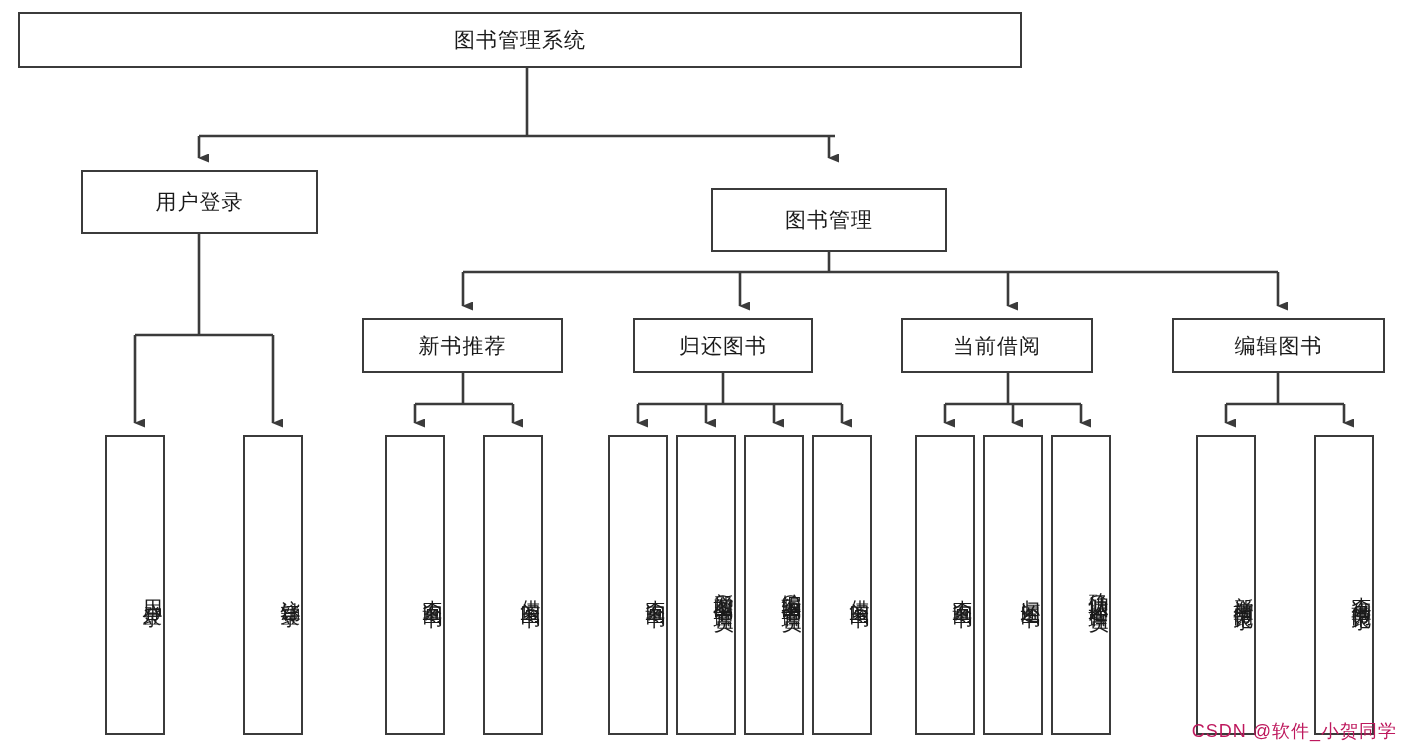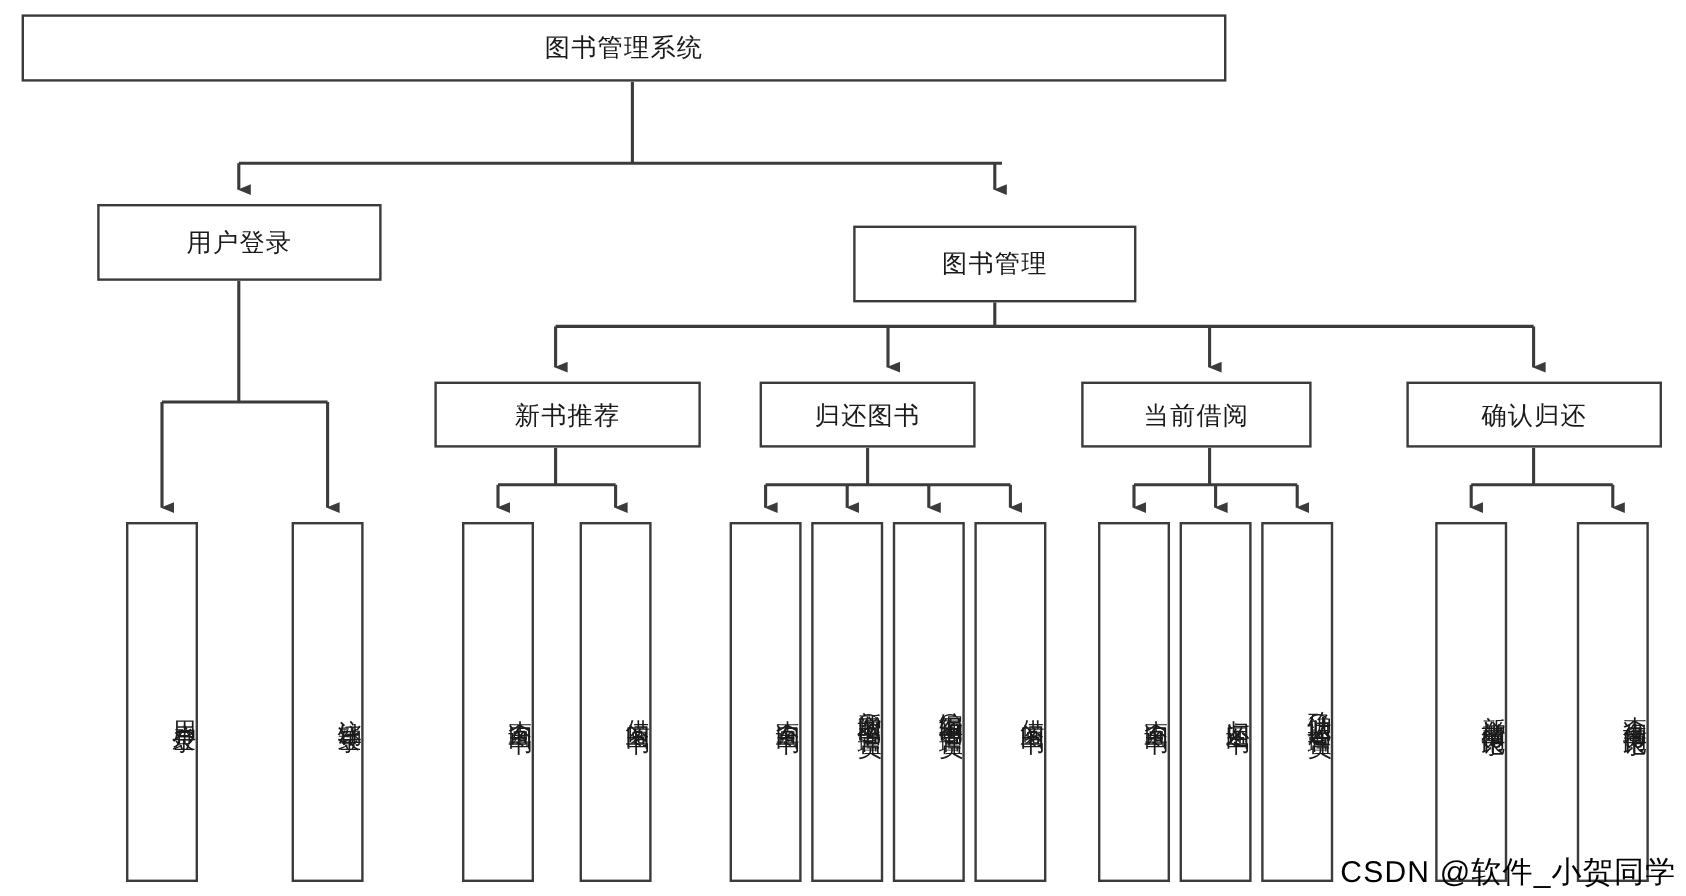--- a/index.html
+++ b/index.html
@@ -38,22 +38,22 @@
   .node.v .vtext{
     writing-mode:vertical-rl;
     text-orientation:upright;
     display:block;
   }
   .edges{position:absolute;left:0;top:0;width:1405px;height:747px;pointer-events:none;}
   .watermark{
     position:absolute;
     right:8px;
     bottom:4px;
-    font-size:25px;
-    color:#000000;
+    font-size:18px;
+    color:#be185d;
     letter-spacing:1px;
     white-space:nowrap;
   }
 </style>
 </head>
 <body>
 
 <div id="diagram">
   <svg class="edges" viewBox="0 0 1405 747" width="1405" height="747">
     <defs>
@@ -109,31 +109,31 @@
     <span>图书管理系统</span>
   </div>
 
   <div class="node h" style="left: 81px; top: 170px; width: 237px; height: 64px;">
     <span>用户登录</span>
   </div>
   <div class="node h" style="left: 711px; top: 170px; width: 236px; height: 64px; margin-top: 18px;">
     <span>图书管理</span>
   </div>
 
-  <div class="node h" style="left: 362px; top: 318px; width: 222px; height: 55px;">
+  <div class="node h" style="left: 362px; top: 318px; width: 201px; height: 55px;">
     <span>新书推荐</span>
   </div>
   <div class="node h" style="left: 633px; top: 318px; width: 180px; height: 55px;">
     <span>归还图书</span>
   </div>
   <div class="node h" style="left: 901px; top: 318px; width: 192px; height: 55px;">
     <span>当前借阅</span>
   </div>
   <div class="node h" style="left: 1172px; top: 318px; width: 213px; height: 55px;">
-    <span>确认归还</span>
+    <span>编辑图书</span>
   </div>
 
   <div class="node v" style="left: 105px; top: 435px; width: 60px; height: 300px;">
     <span class="vtext">用户登录</span>
   </div>
   <div class="node v" style="left: 243px; top: 435px; width: 60px; height: 300px;">
     <span class="vtext">注销登录</span>
   </div>
   <div class="node v" style="left: 385px; top: 435px; width: 60px; height: 300px;">
     <span class="vtext">查询图书</span>

